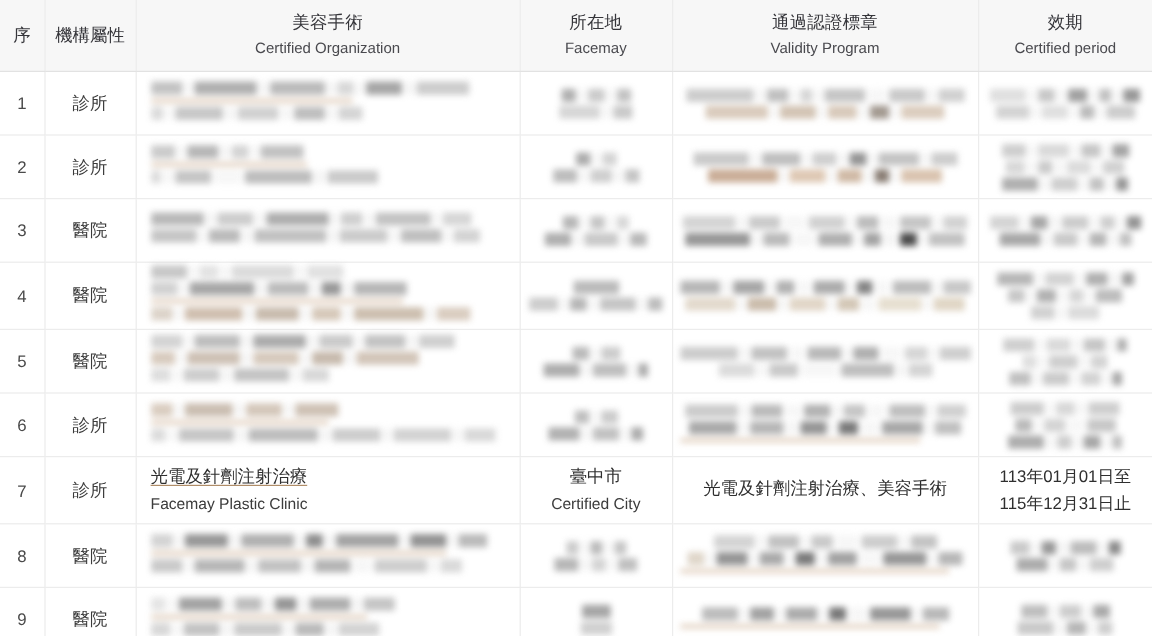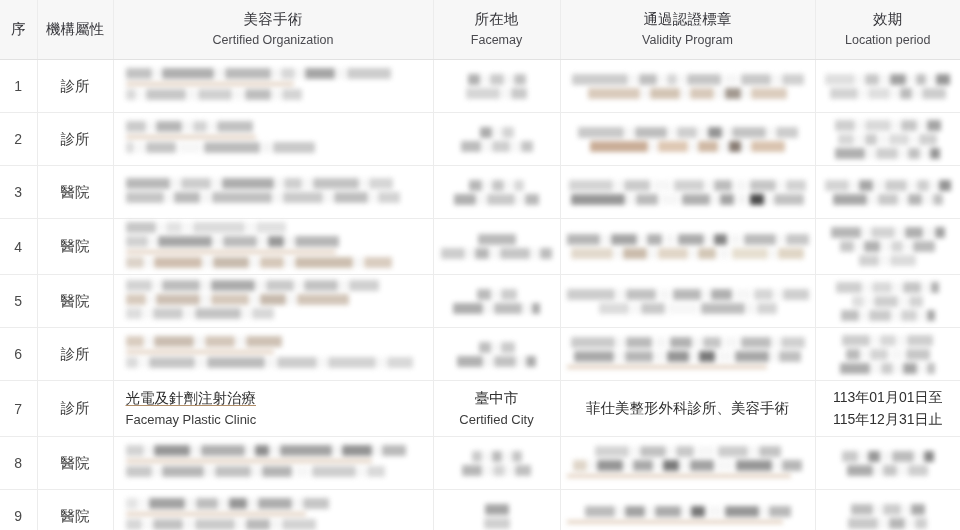--- a/index.html
+++ b/index.html
@@ -198,21 +198,21 @@
         <th>
           <div class="th-cn">所在地</div>
           <div class="th-en">Facemay</div>
         </th>
         <th>
           <div class="th-cn">通過認證標章</div>
           <div class="th-en">Validity Program</div>
         </th>
         <th>
           <div class="th-cn">效期</div>
-          <div class="th-en">Location period</div>
+          <div class="th-en">Certified period</div>
         </th>
       </tr>
     </thead>
     <tbody id="table-body">
         <tr>
           <td class="seq">1</td>
           <td class="attr">診所</td>
           <td class="org">
             <span class="redact"><span class="redact-inner"><span class="rline">
                   <span class="rseg" style="width: 26px; background: rgb(189, 189, 189);"></span>
@@ -867,21 +867,21 @@
         </tr>
         <tr class="tall">
           <td class="seq">7</td>
           <td class="attr">診所</td>
           <td class="org"><span class="org-link">光電及針劑注射治療</span><div class="cell-en">Facemay Plastic Clinic</div></td>
           <td class="loc">
             <div class="cell-cn">臺中市</div>
             <div class="cell-en">Certified City</div>
           </td>
           <td class="prog">
-            <div class="prog-line">菲仕美整形外科診所、美容手術</div>
+            <div class="prog-line">光電及針劑注射治療、美容手術</div>
           </td>
           <td class="val">
             <div class="val-line">113年01月01日至</div>
             <div class="val-line">115年12月31日止</div>
           </td>
         </tr>
         <tr>
           <td class="seq">8</td>
           <td class="attr">醫院</td>
           <td class="org">

